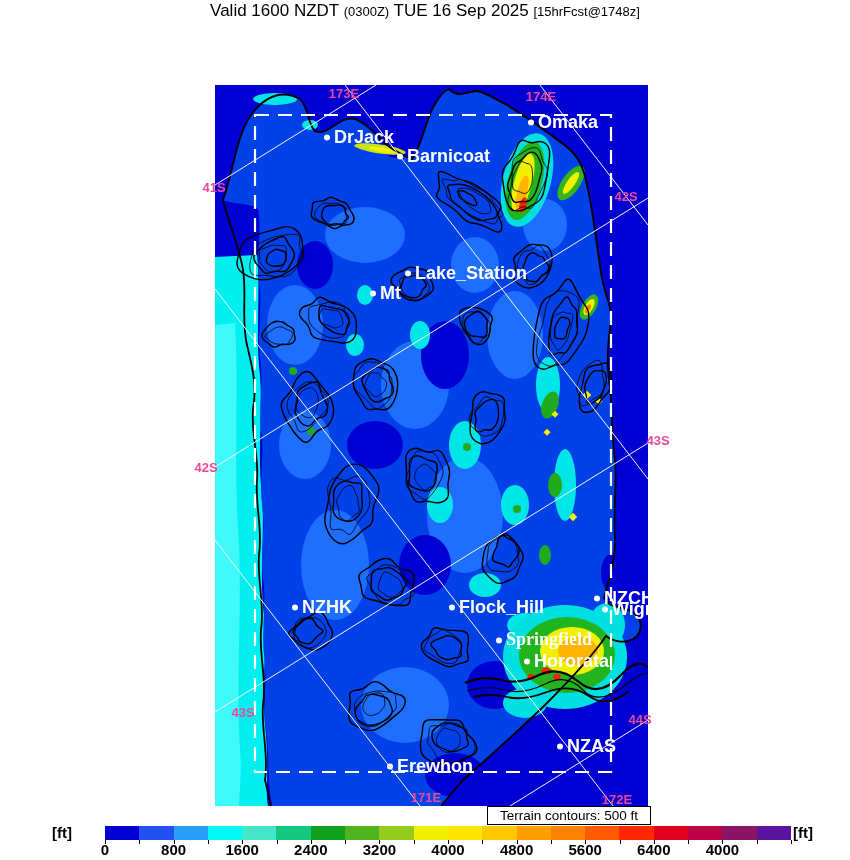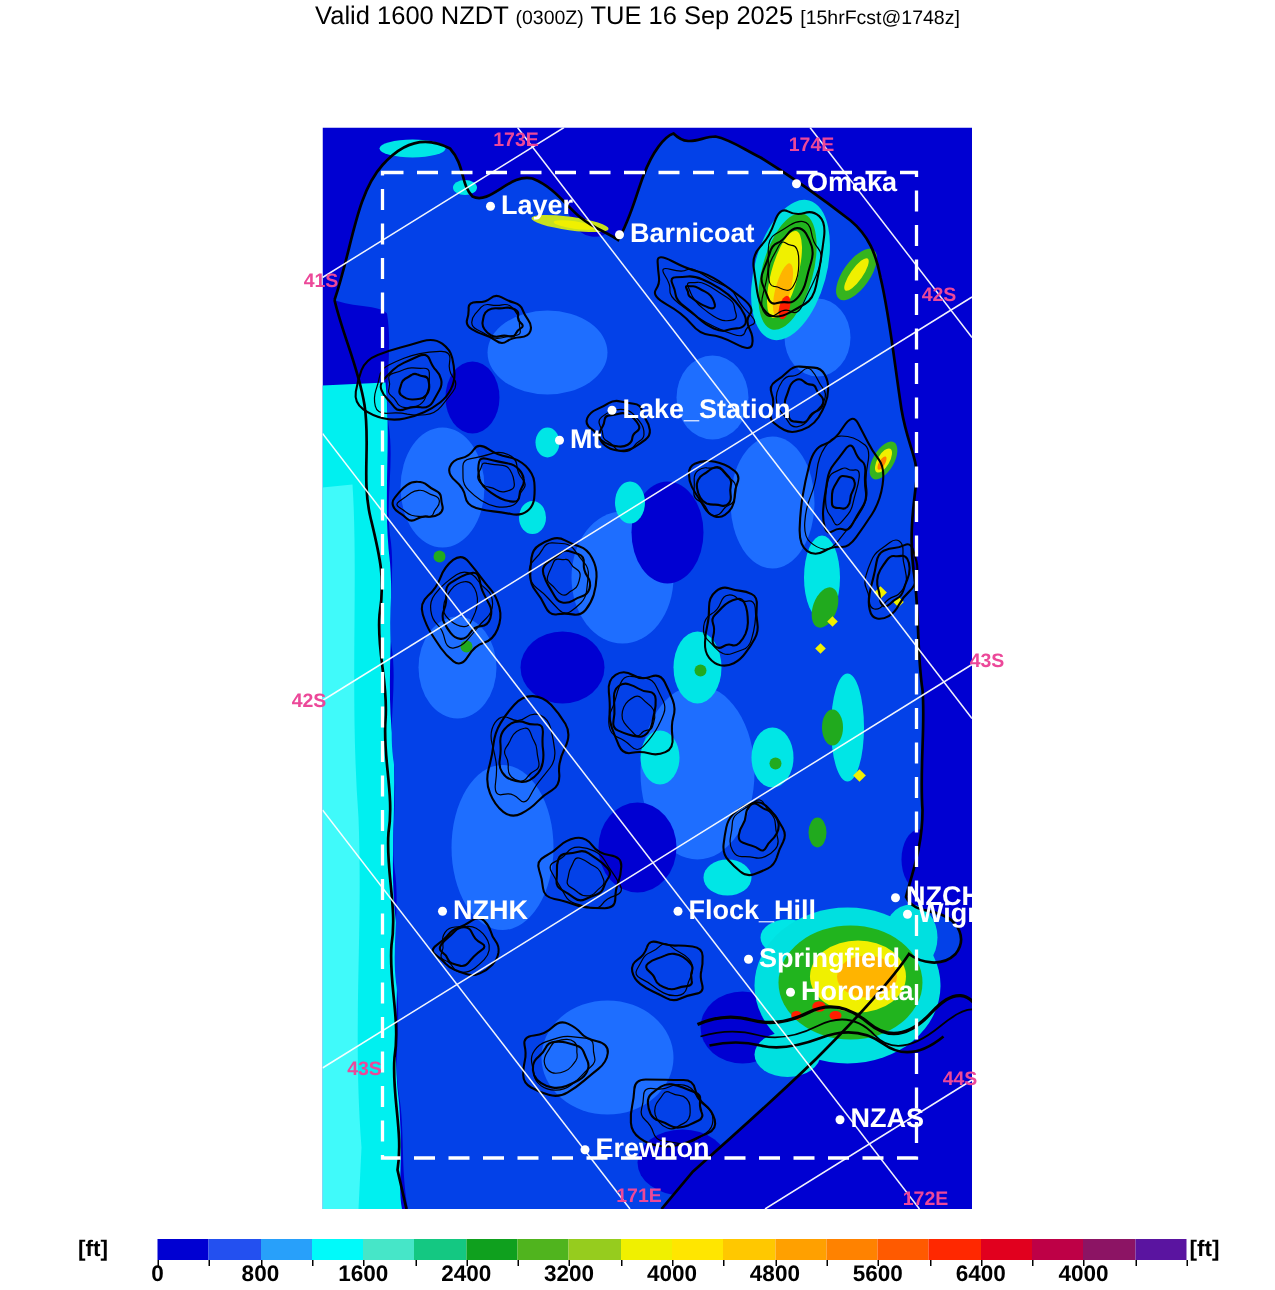--- a/index.html
+++ b/index.html
@@ -274,49 +274,50 @@
         <line x1="0" y1="455" x2="205" y2="721"></line>
         <line x1="0" y1="204" x2="398" y2="721"></line>
         <line x1="130" y1="0" x2="433" y2="394"></line>
         <line x1="325" y1="0" x2="433" y2="140"></line>
       </g>
 
       <rect x="40" y="30" width="356" height="657" fill="none" stroke="#fff" stroke-width="2.2" stroke-dasharray="14 9"></rect>
     </svg>
 
     <div id="place-clip">
-        <div class="place" style="left: 109px; top: 52px;"><span class="dot"></span><span>Layer</span></div>
-        <div class="place" style="left: 195px; top: 71px;"><span class="dot"></span><span>Barnicoat</span></div>
+        <div class="place" style="left: 109px; top: 52px;"><span class="dot"></span><span>DrJack</span></div>
+        <div class="place" style="left: 182px; top: 71px;"><span class="dot"></span><span>Barnicoat</span></div>
         <div class="place" style="left: 313px; top: 37px;"><span class="dot"></span><span>Omaka</span></div>
         <div class="place" style="left: 190px; top: 188px;"><span class="dot"></span><span>Lake_Station</span></div>
         <div class="place" style="left: 155px; top: 208px;"><span class="dot"></span><span>Mt</span></div>
         <div class="place" style="left: 77px; top: 522px;"><span class="dot"></span><span>NZHK</span></div>
         <div class="place" style="left: 234px; top: 522px;"><span class="dot"></span><span>Flock_Hill</span></div>
         <div class="place" style="left: 379px; top: 513px;"><span class="dot"></span><span>NZCH</span></div>
         <div class="place" style="left: 387px; top: 524px;"><span class="dot"></span><span>Wigram</span></div>
-        <div class="place" style="left: 281px; top: 554px;"><span class="dot"></span><span>Springfield</span></div>
+        <div class="place" style="left: 281px; top: 554px; font-family: Liberation Serif, serif;"><span class="dot"></span><span>Springfield</span></div>
         <div class="place" style="left: 309px; top: 576px;"><span class="dot"></span><span>Hororata</span></div>
         <div class="place" style="left: 342px; top: 661px;"><span class="dot"></span><span>NZAS</span></div>
         <div class="place" style="left: 172px; top: 681px;"><span class="dot"></span><span>Erewhon</span></div>
       </div>
 
     <div id="grid-labels">
         <div class="grid-label" style="left: -1px; top: 102px;">41S</div>
         <div class="grid-label" style="left: -9px; top: 382px;">42S</div>
         <div class="grid-label" style="left: 28px; top: 627px;">43S</div>
         <div class="grid-label" style="left: 129px; top: 8px;">173E</div>
         <div class="grid-label" style="left: 326px; top: 11px;">174E</div>
         <div class="grid-label" style="left: 411px; top: 111px;">42S</div>
         <div class="grid-label" style="left: 443px; top: 355px;">43S</div>
         <div class="grid-label" style="left: 425px; top: 634px;">44S</div>
         <div class="grid-label" style="left: 211px; top: 712px;">171E</div>
         <div class="grid-label" style="left: 402px; top: 714px;">172E</div>
       </div>
   </div>
 
+  <div id="terrain-note">Terrain contours: 500 ft</div>
 
   <div class="unit" id="unit-left">[ft]</div>
   <div id="cbar">
     <div id="cbar-segments">
         <div class="cseg" style="background: rgb(0, 0, 210);"></div>
         <div class="cseg" style="background: rgb(35, 80, 240);"></div>
         <div class="cseg" style="background: rgb(40, 160, 250);"></div>
         <div class="cseg" style="background: rgb(0, 250, 250);"></div>
         <div class="cseg" style="background: rgb(70, 230, 200);"></div>
         <div class="cseg" style="background: rgb(20, 200, 130);"></div>

